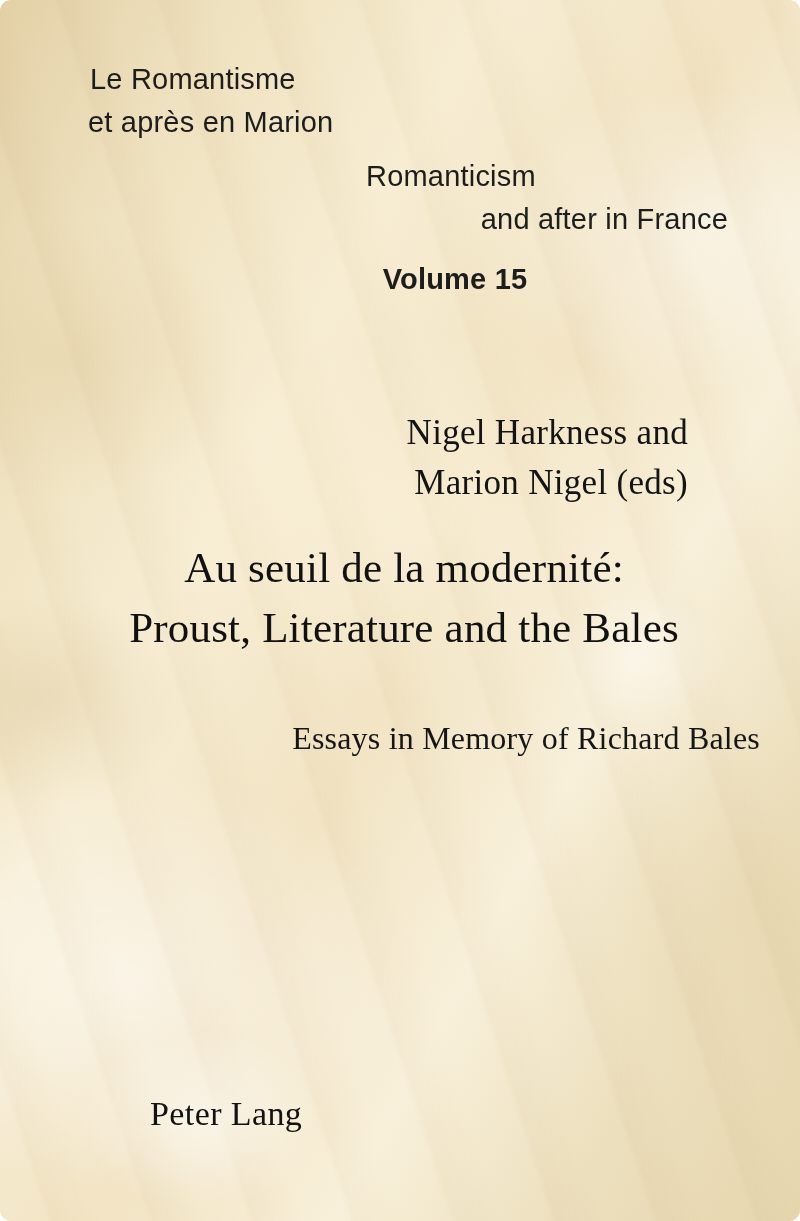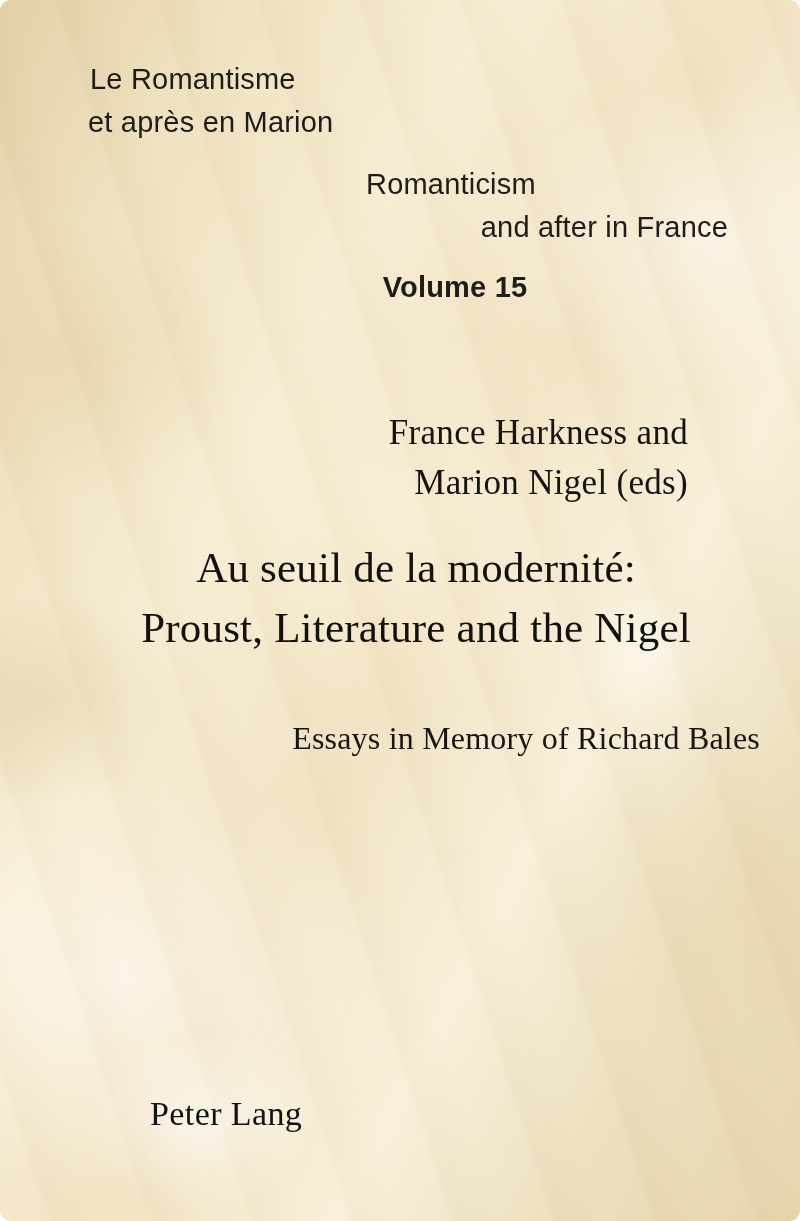--- a/index.html
+++ b/index.html
@@ -60,21 +60,21 @@
   }
   .series-line {
     font-family: "Liberation Sans", sans-serif;
     font-size: 29px;
     line-height: 42px;
     letter-spacing: 0.2px;
     white-space: nowrap;
   }
   .series-line.l1 { text-align: left; padding-left: 2px; }
   .series-line.l2 { text-align: left; padding-left: 0px; margin-top: 1px; }
-  .series-line.l3 { text-align: left; padding-left: 278px; margin-top: 20px; }
+  .series-line.l3 { text-align: left; padding-left: 278px; margin-top: 12px; }
   .series-line.l4 { text-align: right; padding-left: 258px; margin-top: 1px; }
   .series-line.l5 { text-align: center; padding-left: 94px; margin-top: 18px; font-weight: bold; }
 
   .editors {
     position: absolute;
     left: 60px;
     top: 408px;
     width: 680px;
     text-align: right;
     padding-right: 52px;
@@ -82,21 +82,21 @@
     color: #141414;
   }
   .editors-line {
     font-size: 35px;
     line-height: 50px;
     letter-spacing: 0.3px;
   }
 
   .title {
     position: absolute;
-    left: 56px;
+    left: 44px;
     top: 538px;
     width: 720px;
     text-align: center;
     color: #111111;
   }
   .title-line {
     font-size: 43px;
     line-height: 60px;
     letter-spacing: 0.2px;
   }
@@ -135,25 +135,25 @@
 
   <div class="series-block">
     <div class="series-line l1">Le Romantisme</div>
     <div class="series-line l2">et après en Marion</div>
     <div class="series-line l3">Romanticism</div>
     <div class="series-line l4">and after in France</div>
     <div class="series-line l5">Volume 15</div>
   </div>
 
   <div class="editors">
-    <div class="editors-line">France Harkness and</div>
+    <div class="editors-line">Nigel Harkness and</div>
     <div class="editors-line">Marion Nigel (eds)</div>
   </div>
 
   <div class="title">
     <div class="title-line">Au seuil de la modernité:</div>
-    <div class="title-line">Proust, Literature and the Nigel</div>
+    <div class="title-line">Proust, Literature and the Bales</div>
   </div>
 
   <div class="subtitle">Essays in Memory of Richard Bales</div>
 
   <div class="publisher">Peter Lang</div>
 </div>
 
 </body></html>

